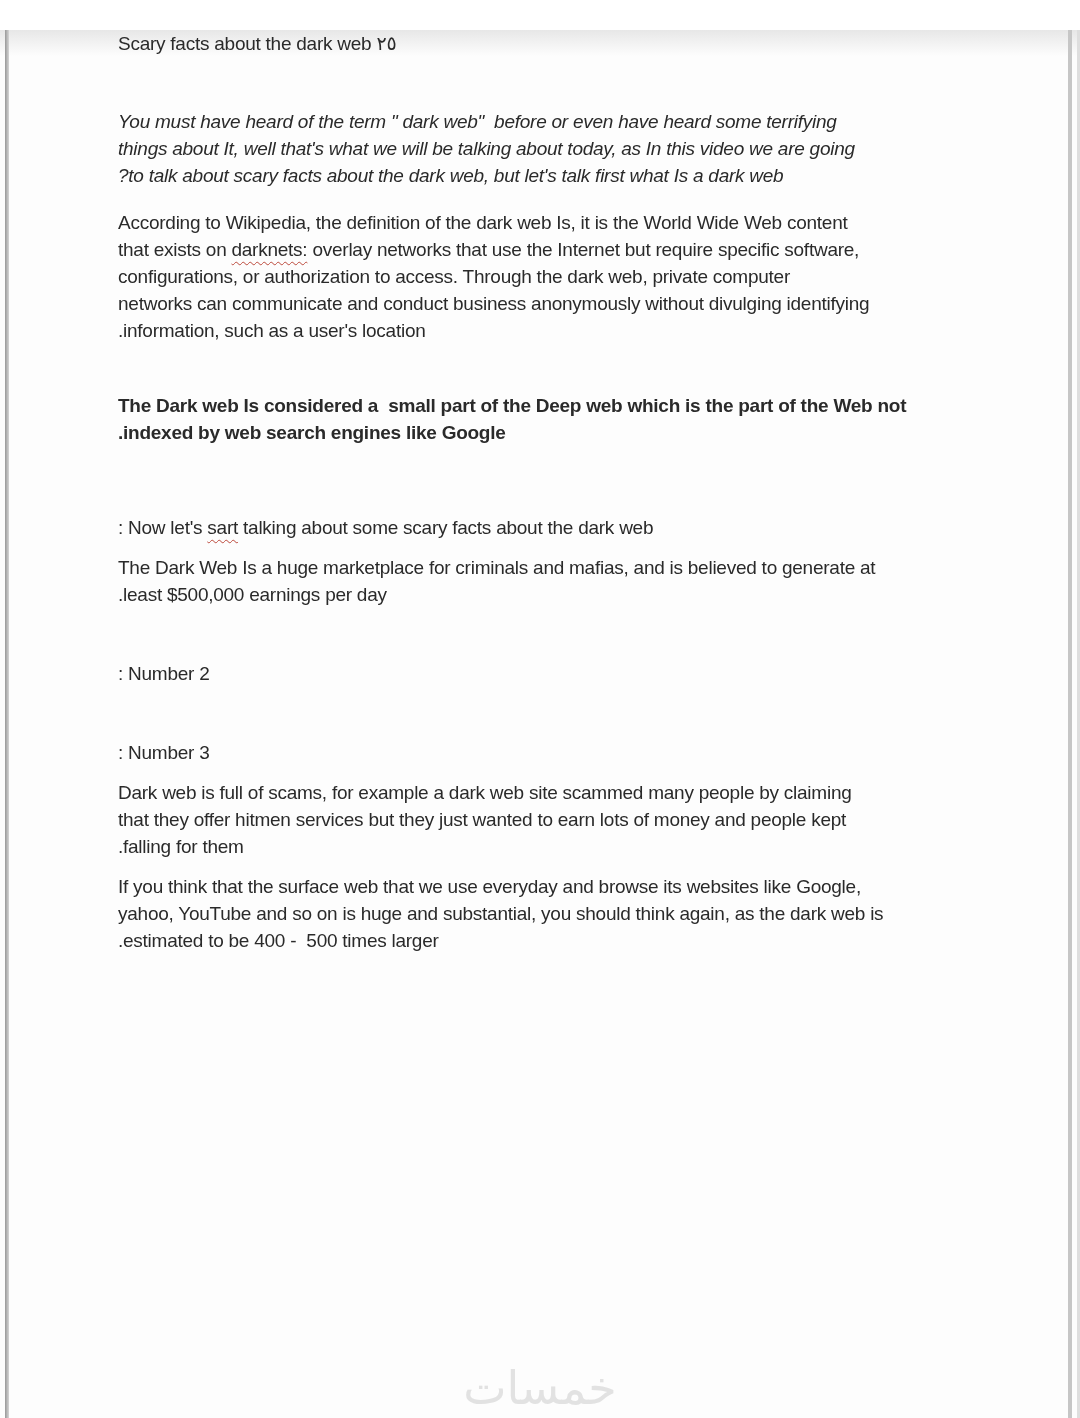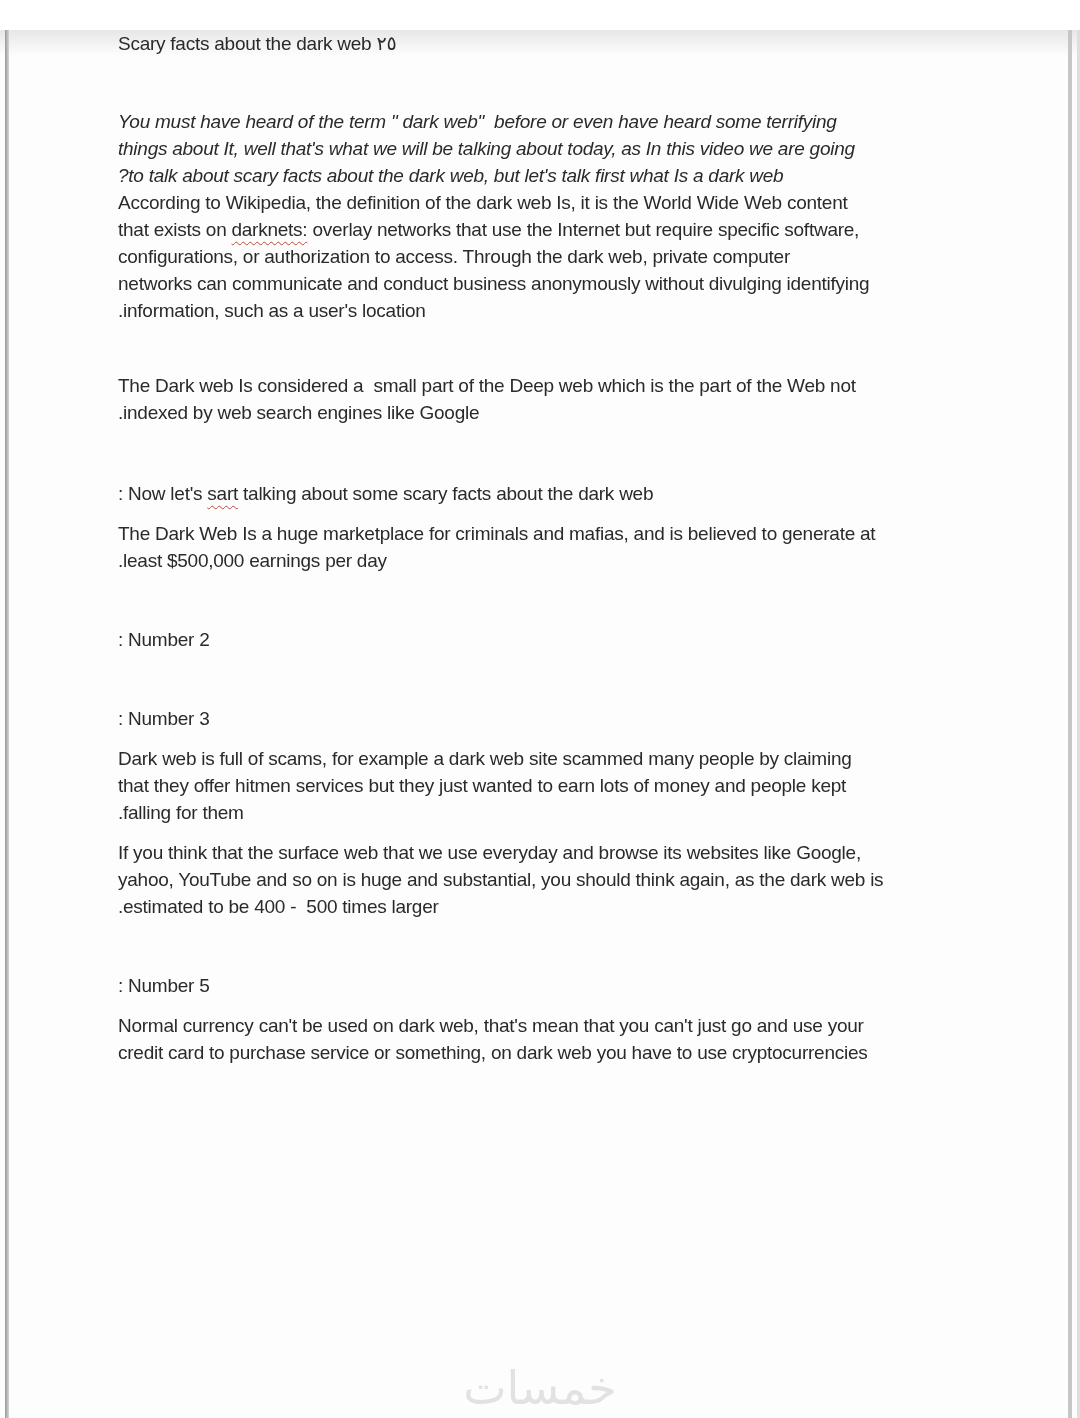--- a/index.html
+++ b/index.html
@@ -50,23 +50,23 @@
     padding-left: 118px;
     width: 1064px; 
   }
   .para, .title {
     white-space: pre-wrap;
     font-weight: 400;
     margin-bottom: 0;
   }
   .title      { margin-top: 30px; font-size: 19px; }
   .mt-p1      { margin-top: 51px; font-style: italic; }
-  .mt-p2      { margin-top: 0; }
-  .mt-p3      { margin-top: 48px; }
-  .mt-now     { margin-top: 54px; }
+  .mt-p2      { margin-top: 20px; }
+  .mt-p3      { margin-top: 48px; font-weight: bold; }
+  .mt-now     { margin-top: 68px; }
   .mt-sect    { margin-top: 52px; }
   .mt-body    { margin-top: 13px; }
   .misspelled {
     text-decoration-line: underline;
     text-decoration-style: wavy;
     text-decoration-color: var(--spellcheck, #bc4a3c);
     text-decoration-thickness: 1px;
     text-underline-offset: 5px;
   }
   .watermark {
@@ -124,21 +124,16 @@
 that they offer hitmen services but they just wanted to earn lots of money and people kept
 .falling for them</p>
     </section>
 
     <section class="fact">
       <p class="para mt-body">If you think that the surface web that we use everyday and browse its websites like Google,
 yahoo, YouTube and so on is huge and substantial, you should think again, as the dark web is
 .estimated to be 400 -  500 times larger</p>
     </section>
 
-    <section class="fact">
-      <p class="para mt-sect">: Number 5</p>
-      <p class="para mt-body">Normal currency can't be used on dark web, that's mean that you can't just go and use your
-credit card to purchase service or something, on dark web you have to use cryptocurrencies</p>
-    </section>
   </div>
 
   <div class="watermark">خمسات</div>
 </div>
 
 </body></html>

